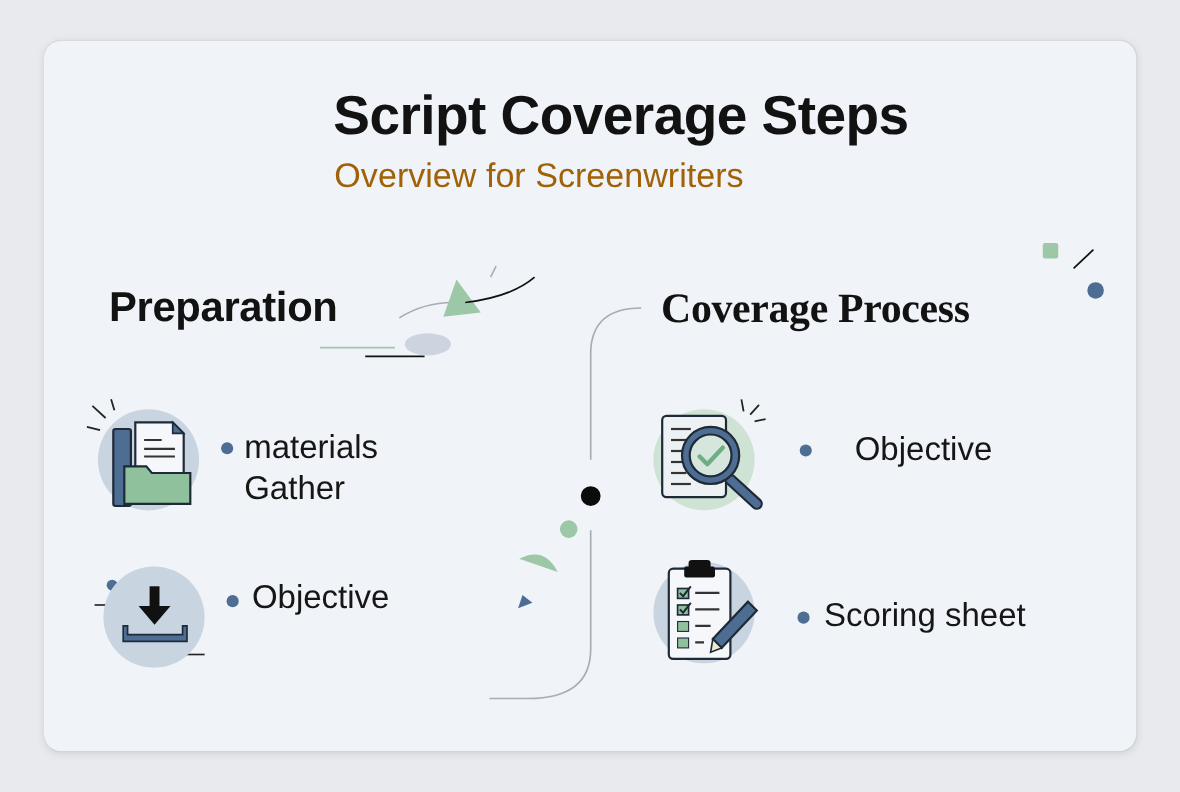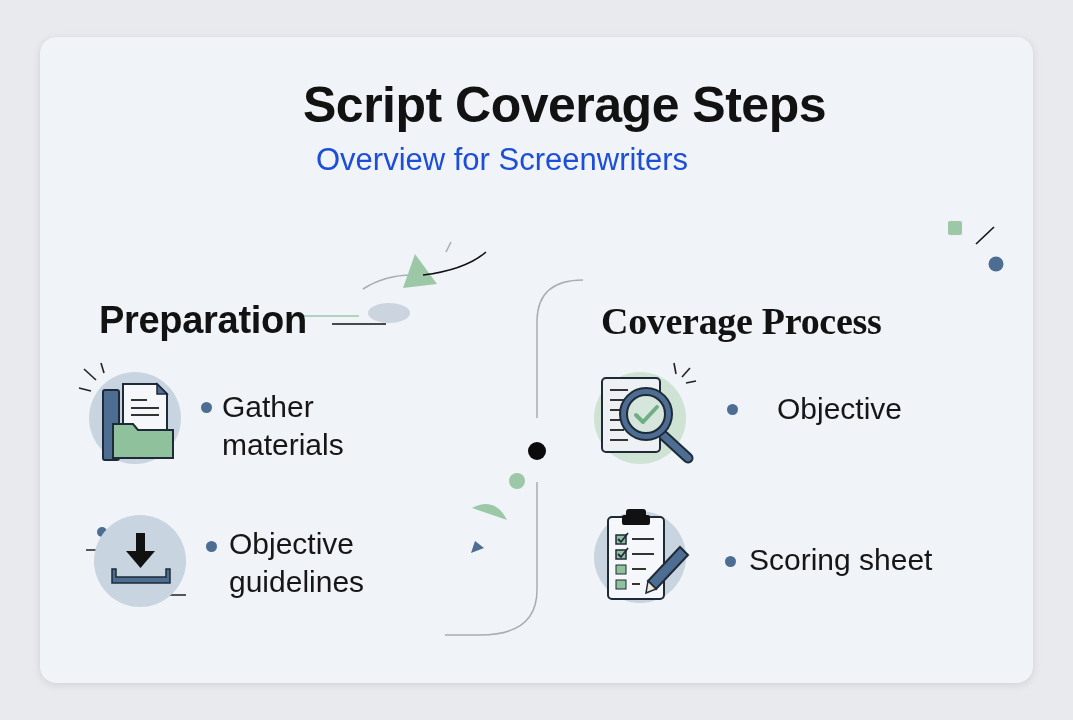--- a/index.html
+++ b/index.html
@@ -12,25 +12,25 @@
   .card {
     position:absolute; left:40px; top:37px; width:993px; height:646px;
     background:#f0f3f7; border-radius:16px;
     box-shadow:0 2px 8px rgba(0,0,0,0.10), 0 0 1px rgba(0,0,0,0.08);
   }
   .title {
     position:absolute; left:0; width:1073px; top:76px; text-align:center;
     font-size:50px; font-weight:700; color:#121212; letter-spacing:-0.5px;padding-left:28px;
   }
   .subtitle {
-    position:absolute; left:12px; width:980px; top:142px; text-align:center;
-    font-size:31px; color:#1d4ed8;
+    position:absolute; left:0; width:980px; top:142px; text-align:center;
+    font-size:31px; color:#a16207;
   }
   .section-title {
-    position:absolute; font-size:38px; font-weight:700; color:#121212; letter-spacing:-0.3px;margin-top:40px;
+    position:absolute; font-size:38px; font-weight:700; color:#121212; letter-spacing:-0.3px;
   }
   .item-text {
     position:absolute; font-size:30px; color:#161616; line-height:38px;
   }
   .bullet {
     position:absolute; width:11px; height:11px; border-radius:50%; background:#4d6d93;
   }
   .icon { position:absolute; }
   svg.deco { position:absolute; left:0; top:0; }
 </style>
@@ -82,34 +82,33 @@
   <rect x="18" y="22" width="16" height="70" rx="2" fill="#4d6d93" stroke="#1e2a38" stroke-width="2"></rect>
   <path d="M38 16 L72 16 L82 26 L82 62 L38 62 Z" fill="#f5f7fa" stroke="#1e2a38" stroke-width="2"></path>
   <path d="M72 16 L72 26 L82 26 Z" fill="#4d6d93" stroke="#1e2a38" stroke-width="1.5"></path>
   <line x1="46" y1="32" x2="62" y2="32" stroke="#333" stroke-width="2"></line>
   <line x1="46" y1="40" x2="74" y2="40" stroke="#333" stroke-width="2"></line>
   <line x1="46" y1="47" x2="74" y2="47" stroke="#333" stroke-width="2"></line>
   <path d="M28 56 L48 56 L53 62 L88 62 L88 90 L28 90 Z" fill="#8fc29c" stroke="#1e2a38" stroke-width="2"></path>
 </svg>
 <div class="bullet" style="left:201px; top:402px;"></div>
 <div class="item-text" style="left:222px; top:388px;">
+  <div>materials</div>
   <div>Gather</div>
-  <div>materials</div>
 </div>
 
 <svg class="icon" style="left:92px; top:513px;" width="96" height="96" viewBox="0 0 96 96">
   <circle cx="48" cy="48" r="46" fill="#c8d4e0"></circle>
   <rect x="44" y="20" width="9" height="20" fill="#111"></rect>
   <polygon points="34,38 63,38 48.5,55" fill="#111"></polygon>
   <path d="M20 56 L20 70 L78 70 L78 56 L74 56 L74 64 L24 64 L24 56 Z" fill="#4d6d93" stroke="#1e2a38" stroke-width="1.5"></path>
 </svg>
 <div class="bullet" style="left:206px; top:541px;"></div>
 <div class="item-text" style="left:229px; top:525px;">
   <div>Objective</div>
-  <div>guidelines</div>
 </div>
 
 <div class="section-title" style="left:601px; top:259px;font-family:Liberation Serif, serif;">Coverage Process</div>
 
 <svg class="icon" style="left:590px; top:370px;" width="110" height="100" viewBox="0 0 110 100">
   <circle cx="50" cy="48" r="46" fill="#cfe3d4"></circle>
   <rect x="12" y="8" width="58" height="74" rx="4" fill="#eef1f4" stroke="#1e2a38" stroke-width="2"></rect>
   <line x1="20" y1="20" x2="38" y2="20" stroke="#333" stroke-width="2"></line>
   <line x1="20" y1="30" x2="34" y2="30" stroke="#333" stroke-width="2"></line>
   <line x1="20" y1="40" x2="30" y2="40" stroke="#333" stroke-width="2"></line>

